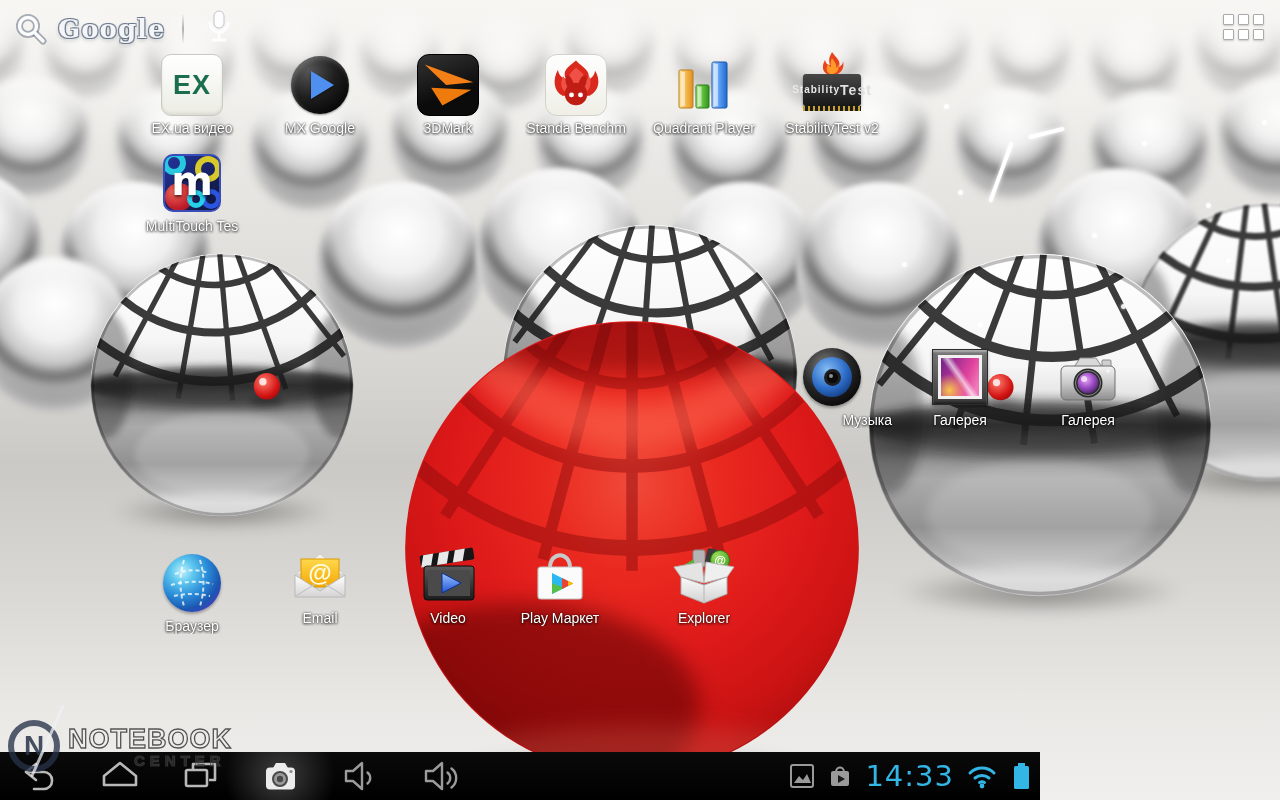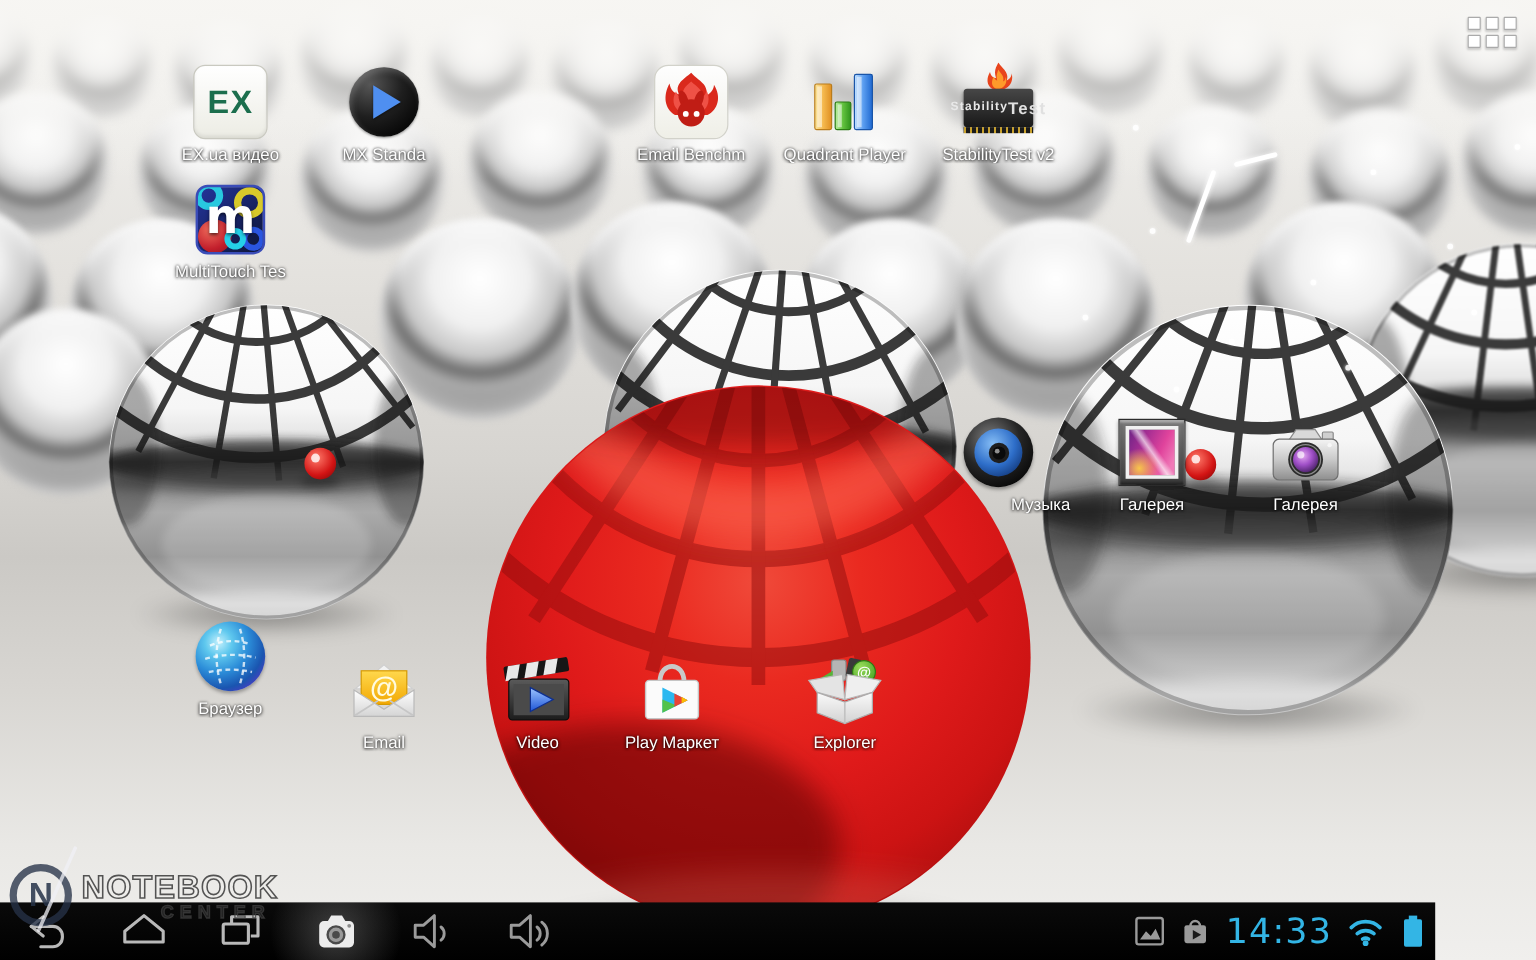--- a/index.html
+++ b/index.html
@@ -97,21 +97,21 @@
     border:6px solid rgba(38,50,72,.78); display:flex; align-items:center; justify-content:center;
     font-weight:bold; font-size:28px; color:rgba(38,50,72,.85); }
   .wm-slash { position:absolute; left:40px; top:-4px; width:3px; height:78px; background:rgba(240,240,245,.75);
     transform:rotate(24deg); border-radius:2px; }
   .wm-l1 { position:absolute; left:62px; top:18px; font-size:27px; font-weight:bold; letter-spacing:1px;
     color:rgba(255,255,255,.10); -webkit-text-stroke:1.3px rgba(45,45,45,.8); }
   .wm-l2 { position:absolute; left:128px; top:46px; font-size:15px; font-weight:bold; letter-spacing:5px;
     color:rgba(255,255,255,.10); -webkit-text-stroke:1.1px rgba(60,60,60,.8); }
 
   
-  #navbar { position:absolute; left:0; bottom:0; width:1196px; height:48px; z-index:20; overflow:hidden;
+  #navbar { position:absolute; left:0; bottom:0; width:1040px; height:48px; z-index:20; overflow:hidden;
     background:linear-gradient(180deg,#0a0a0a,#000); display:block; }
   .nav-btn { position:absolute; top:2px; width:44px; height:44px; cursor:pointer; }
   #camera-glow { position:absolute; left:223px; top:-32px; width:114px; height:114px; border-radius:50%;
     background:radial-gradient(circle, rgba(195,195,195,.30) 0%, rgba(150,150,150,.13) 45%, transparent 68%); }
   #status-cluster { position:absolute; right:8px; top:0; height:48px; display:flex; align-items:center; gap:12px; cursor:pointer; }
   #clock { font-family:"DejaVu Sans", sans-serif; font-size:29px; color:#33b5e5; letter-spacing:1px; }
 </style>
 </head>
 <body>
 
@@ -412,20 +412,42 @@
       <div class="sparkle" style="left:1024px; top:282px; z-index:4;"></div>
       <div class="sparkle" style="left:1092px; top:233px; z-index:4;"></div>
       <div class="sparkle" style="left:1142px; top:141px; z-index:4;"></div>
       <div class="sparkle" style="left:1226px; top:258px; z-index:4;"></div>
       <div class="sparkle" style="left:1262px; top:120px; z-index:4;"></div>
       <div class="sparkle" style="left:978px; top:322px; z-index:4;"></div>
       <div class="sparkle" style="left:1206px; top:203px; z-index:4;"></div>
       <div class="sparkle" style="left:1121px; top:304px; z-index:4;"></div>
     </div>
 
+  <div id="search-widget">
+    <svg class="mag" width="34" height="34" viewBox="0 0 34 34">
+      <g fill="none" stroke="rgba(100,112,130,.55)" stroke-width="7" stroke-linecap="round">
+        <circle cx="14" cy="14" r="8.5"></circle>
+          <line x1="21" y1="21" x2="29" y2="29"></line>
+      </g>
+      <g fill="none" stroke="#fbfcfe" stroke-width="3.4" stroke-linecap="round">
+        <circle cx="14" cy="14" r="8.5"></circle>
+          <line x1="21" y1="21" x2="29" y2="29"></line>
+      </g>
+    </svg>
+    <span class="google-logo">Google</span>
+    <span class="search-divider"></span>
+    <svg class="mic" width="26" height="42" viewBox="0 0 26 42">
+      <g filter="none">
+        <rect x="8" y="3" width="10" height="17" rx="5" fill="#fdfdfd" stroke="rgba(110,120,135,.4)" stroke-width="1"></rect>
+        <path d="M4,15 a9,9 0 0 0 18,0" fill="none" stroke="#fdfdfd" stroke-width="3" stroke-linecap="round"></path>
+        <line x1="13" y1="25" x2="13" y2="31" stroke="#fdfdfd" stroke-width="3" stroke-linecap="round"></line>
+        <line x1="7" y1="32" x2="19" y2="32" stroke="#fdfdfd" stroke-width="3" stroke-linecap="round"></line>
+      </g>
+    </svg>
+  </div>
 
   <div id="app-drawer-btn">
     <span></span>
       <span></span>
       <span></span>
     <span></span>
       <span></span>
       <span></span>
   </div>
 
@@ -433,39 +455,50 @@
     <div class="iconwrap">
         <div class="ic-exua">EX</div>
       </div>
     <div class="label">EX.ua видео</div>
   </div>
 
   <div class="app" style="left:260px; top:52px;">
     <div class="iconwrap">
         <div class="ic-mx"></div>
       </div>
-    <div class="label">MX Standa</div>
-  </div>
-
+    <div class="label">MX Google</div>
+  </div>
+
+  <div class="app" style="left:388px; top:52px;">
+    <div class="iconwrap">
+        <div class="ic-3dmark">
+      <svg width="56" height="56" viewBox="0 0 60 60">
+        <polygon points="5,8 57,27 28,30" fill="#f57f17"></polygon>
+        <polygon points="12,33 55,35 24,52" fill="#ef7b0c"></polygon>
+      </svg>
+    </div>
+      </div>
+    <div class="label">3DMark</div>
+  </div>
 
   <div class="app" style="left:516px; top:52px;">
     <div class="iconwrap">
         <div class="ic-antutu">
       <svg width="56" height="56" viewBox="0 0 62 62">
         <path d="M31,4 C38,12 47,14 45,25 C51,22 52,17 52,15 C59,26 56,38 46,43 L16,43 C6,37 5,25 11,14 C12,20 15,23 20,24 C15,15 24,10 31,4 Z" fill="#da291c"></path>
         <path d="M31,12 C36,17 42,19 41,27 C44,25 45,22 45,20 C49,28 47,36 41,40 L21,40 C14,36 13,28 17,21 C18,25 21,27 24,27 C21,21 26,16 31,12 Z" fill="#ef5146"></path>
         <ellipse cx="24" cy="29" rx="4" ry="9" fill="#c01d15" transform="rotate(-18 24 29)"></ellipse>
         <ellipse cx="38" cy="29" rx="4" ry="9" fill="#c01d15" transform="rotate(18 38 29)"></ellipse>
         <circle cx="31" cy="41" r="12.5" fill="#c01d15"></circle>
         <circle cx="26" cy="42" r="2.7" fill="#fff"></circle>
         <circle cx="36" cy="42" r="2.7" fill="#fff"></circle>
       </svg>
     </div>
       </div>
-    <div class="label">Email Benchm</div>
+    <div class="label">Standa Benchm</div>
   </div>
 
   <div class="app" style="left:644px; top:52px;">
     <div class="iconwrap">
         <div class="ic-quadrant">
       <svg width="60" height="60" viewBox="0 0 60 60">
         <defs>
           <linearGradient id="qo" x1="0" y1="0" x2="1" y2="0">
                 <stop offset="0" stop-color="#fbe7a0"></stop>
                 <stop offset=".5" stop-color="#f5b94e"></stop>
@@ -569,21 +602,21 @@
         <circle cx="32" cy="36" r="12.5" fill="none" stroke="#8a8a8a" stroke-width="1"></circle>
         <circle cx="32" cy="36" r="10.5" fill="url(#lensg)"></circle>
         <circle cx="28" cy="32" r="3" fill="rgba(255,255,255,.65)"></circle>
         <circle cx="52" cy="24" r="1.8" fill="#f7f7f7"></circle>
       </svg>
     </div>
       </div>
     <div class="label">Галерея</div>
   </div>
 
-  <div class="app" style="left:132px; top:514px;">
+  <div class="app" style="left:132px; top:550px;">
     <div class="iconwrap">
         <div class="ic-browser">
       <svg viewBox="0 0 58 58">
         <g stroke="rgba(255,255,255,.75)" stroke-width="2" fill="none" stroke-dasharray="4,3">
           <path d="M12,20 Q29,13 46,19"></path>
           <path d="M8,31 Q29,25 50,30"></path>
           <path d="M11,42 Q29,38 47,42"></path>
           <path d="M21,6 Q14,29 21,52"></path>
           <path d="M37,6 Q44,29 37,52"></path>
         </g>

